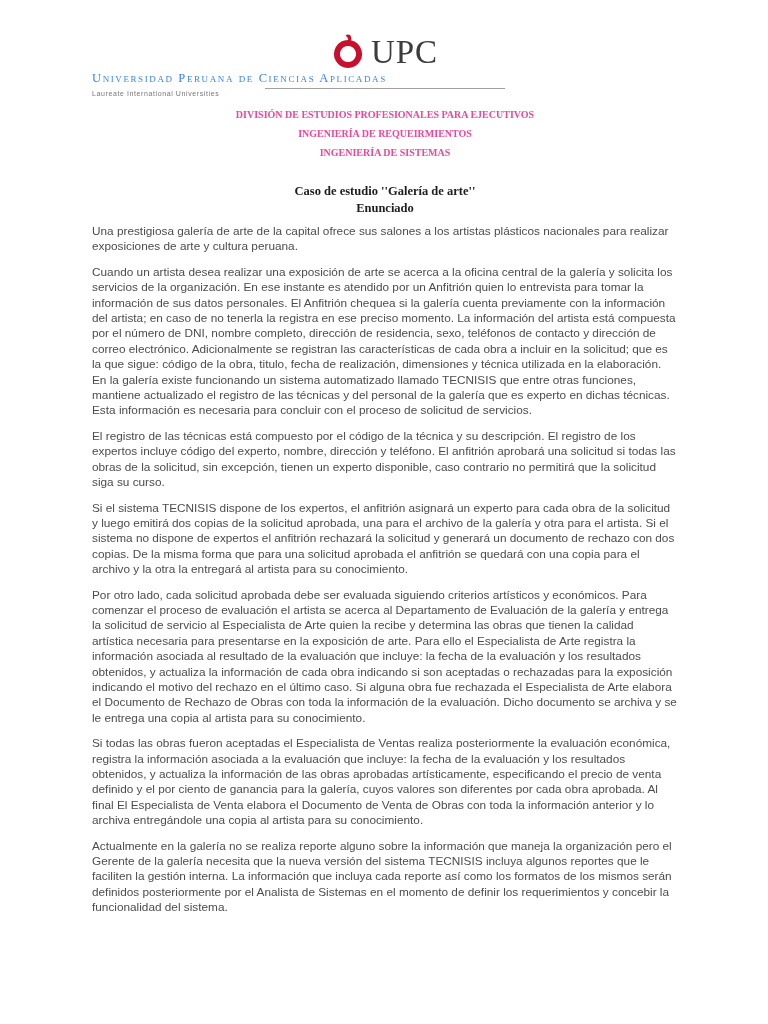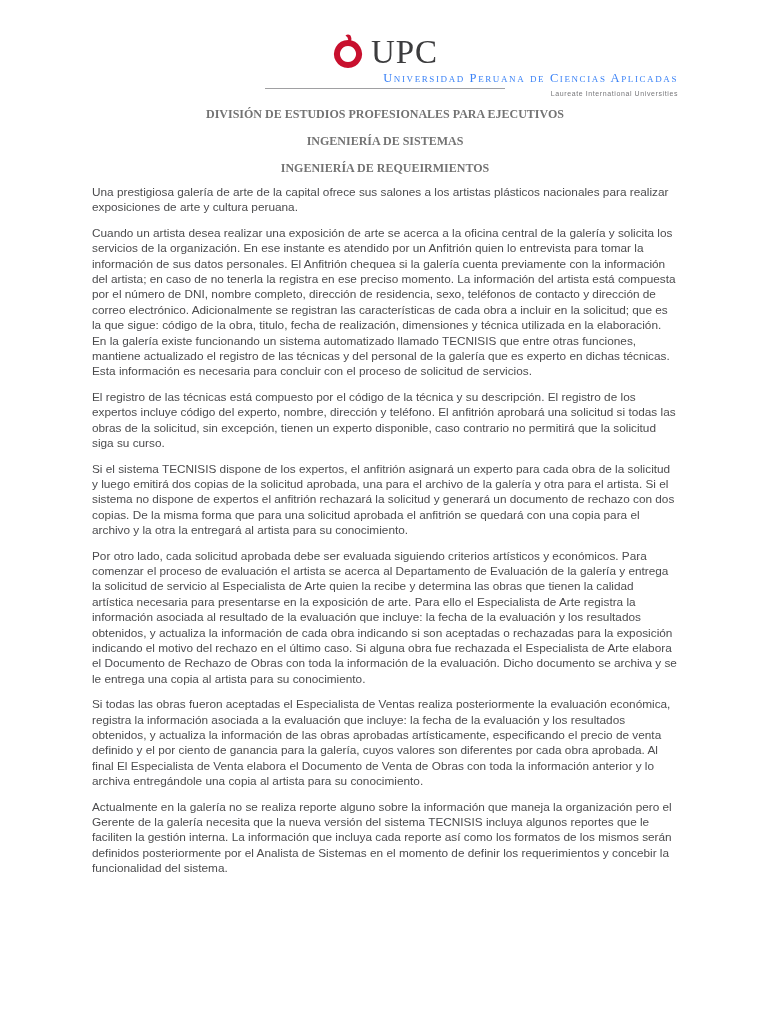--- a/index.html
+++ b/index.html
@@ -11,21 +11,21 @@
     overflow: hidden;
   }
   .page {
     width: 768px;
     height: 1024px;
     background: #ffffff;
     padding: 34px 90px 30px 92px;
   }
 
   
-  .logo-block { text-align: right; margin-bottom: 8px; }
+  .logo-block { text-align: left; margin-bottom: 8px; }
   .logo-row {
     display: flex;
     align-items: center;
     justify-content: center;
     gap: 7px;
     height: 36px;
   }
   .logo-mark { display: inline-flex; }
   .logo-text {
     font-family: "Liberation Serif", serif;
@@ -51,25 +51,24 @@
     font-size: 7px;
     letter-spacing: 0.6px;
     color: #77777a;
   }
 
   
   .headings { margin-top: 6px; }
   .headings .h-line {
     font-family: "Liberation Serif", serif;
     font-weight: bold;
-    font-size: 12px;
+    font-size: 10px;
     line-height: 19px;
-    color: #737373;
+    color: #ec4899;
     text-align: center;
-    margin-top: 8px;
   }
   .case-title { margin-top: 21px; }
   .case-title .h-line {
     font-family: "Liberation Serif", serif;
     font-weight: bold;
     font-size: 12.5px;
     line-height: 17px;
     color: #1c1c1e;
     text-align: center;
   }
@@ -99,24 +98,28 @@
       </span>
       <span class="logo-text">UPC</span>
     </div>
     <div class="logo-univ">Universidad Peruana de Ciencias Aplicadas</div>
     <div class="logo-rule"></div>
     <div class="logo-tagline">Laureate International Universities</div>
   </header>
 
   <section class="headings">
     <div class="h-line">DIVISIÓN DE ESTUDIOS PROFESIONALES PARA EJECUTIVOS</div>
+    <div class="h-line">INGENIERÍA DE REQUEIRMIENTOS</div>
     <div class="h-line">INGENIERÍA DE SISTEMAS</div>
-    <div class="h-line">INGENIERÍA DE REQUEIRMIENTOS</div>
   </section>
 
+  <section class="case-title">
+    <div class="h-line">Caso de estudio ''Galería de arte''</div>
+    <div class="h-line">Enunciado</div>
+  </section>
 
   <main class="body-text">
     <p>Una prestigiosa galería de arte de la capital ofrece sus salones a los artistas plásticos nacionales para realizar exposiciones de arte y cultura peruana.</p>
     <p>Cuando un artista desea realizar una exposición de arte se acerca a la oficina central de la galería y solicita los servicios de la organización. En ese instante es atendido por un Anfitrión quien lo entrevista para tomar la información de sus datos personales. El Anfitrión chequea si la galería cuenta previamente con la información del artista; en caso de no tenerla la registra en ese preciso momento. La información del artista está compuesta por el número de DNI, nombre completo, dirección de residencia, sexo, teléfonos de contacto y dirección de correo electrónico. Adicionalmente se registran las características de cada obra a incluir en la solicitud; que es la que sigue: código de la obra, titulo, fecha de realización, dimensiones y técnica utilizada en la elaboración. En la galería existe funcionando un sistema automatizado llamado TECNISIS que entre otras funciones, mantiene actualizado el registro de las técnicas  y del personal de la galería que es experto en dichas técnicas. Esta información es necesaria para concluir con el proceso de solicitud de servicios.</p>
     <p>El registro de las técnicas está compuesto por el código de la técnica y su descripción. El registro de los expertos incluye código del experto, nombre, dirección y teléfono.  El anfitrión  aprobará una solicitud si todas las obras de la solicitud, sin excepción, tienen un experto disponible, caso contrario no permitirá que la solicitud siga su curso.</p>
     <p>Si el sistema TECNISIS dispone de los expertos, el anfitrión asignará un experto para cada obra de la solicitud y luego emitirá dos copias de la solicitud aprobada, una para el archivo de la galería y otra para el artista.  Si el sistema no dispone de expertos el anfitrión rechazará la solicitud y generará un documento de rechazo con dos copias. De la misma forma que para una solicitud aprobada el anfitrión se quedará  con una copia para el archivo y la otra la entregará al artista para su conocimiento.</p>
     <p>Por otro lado, cada solicitud aprobada debe ser evaluada siguiendo criterios artísticos y económicos. Para comenzar el proceso de evaluación el artista se acerca al Departamento de Evaluación de la galería y entrega la solicitud de servicio al Especialista de Arte quien la recibe y determina las obras que tienen la calidad artística necesaria para presentarse en la exposición de arte. Para ello el Especialista de Arte registra la información asociada al resultado de la evaluación que incluye: la fecha de la evaluación y los resultados obtenidos, y actualiza la información de cada obra indicando si son aceptadas o rechazadas para la exposición indicando el motivo del rechazo en el último caso. Si  alguna obra fue rechazada el Especialista de Arte elabora el Documento de Rechazo de Obras con toda la información de la evaluación. Dicho documento se archiva y se le entrega una copia al artista para su conocimiento.</p>
     <p>Si todas las obras fueron aceptadas el Especialista de Ventas realiza posteriormente la evaluación económica, registra la información asociada a la evaluación que incluye: la fecha de la evaluación y los resultados obtenidos, y actualiza la información de las obras aprobadas artísticamente, especificando el precio de venta definido y el por ciento de ganancia para la galería, cuyos valores son diferentes por cada obra aprobada. Al final El Especialista de Venta elabora el Documento de Venta de Obras con toda la información anterior y lo archiva entregándole una copia al artista para su conocimiento.</p>
     <p>Actualmente en la galería no se realiza reporte alguno sobre la información que maneja la organización pero el Gerente de la galería necesita que la nueva versión del sistema TECNISIS incluya algunos reportes que le faciliten la gestión interna. La información que incluya cada reporte así como los formatos de los mismos serán definidos posteriormente por el Analista de Sistemas en el momento de definir los requerimientos y concebir la funcionalidad del sistema.</p>
   </main>

